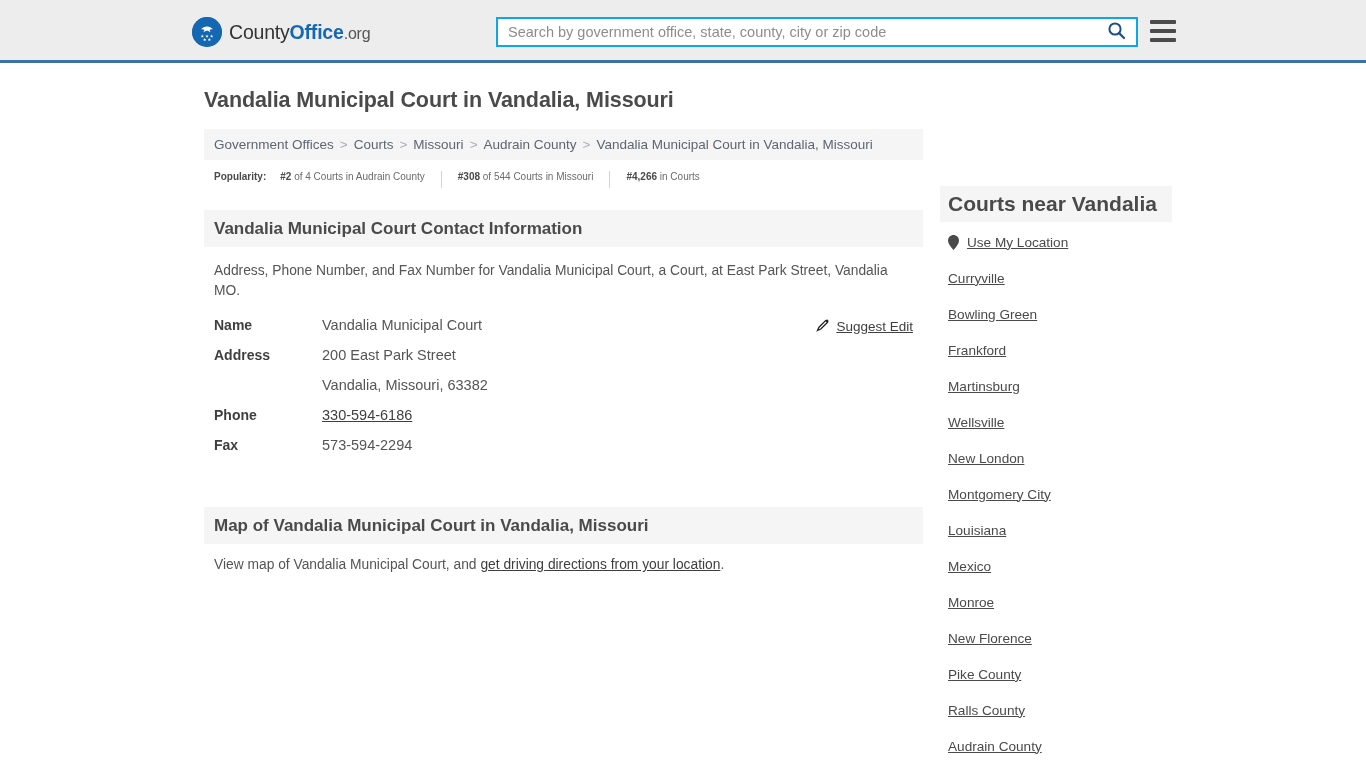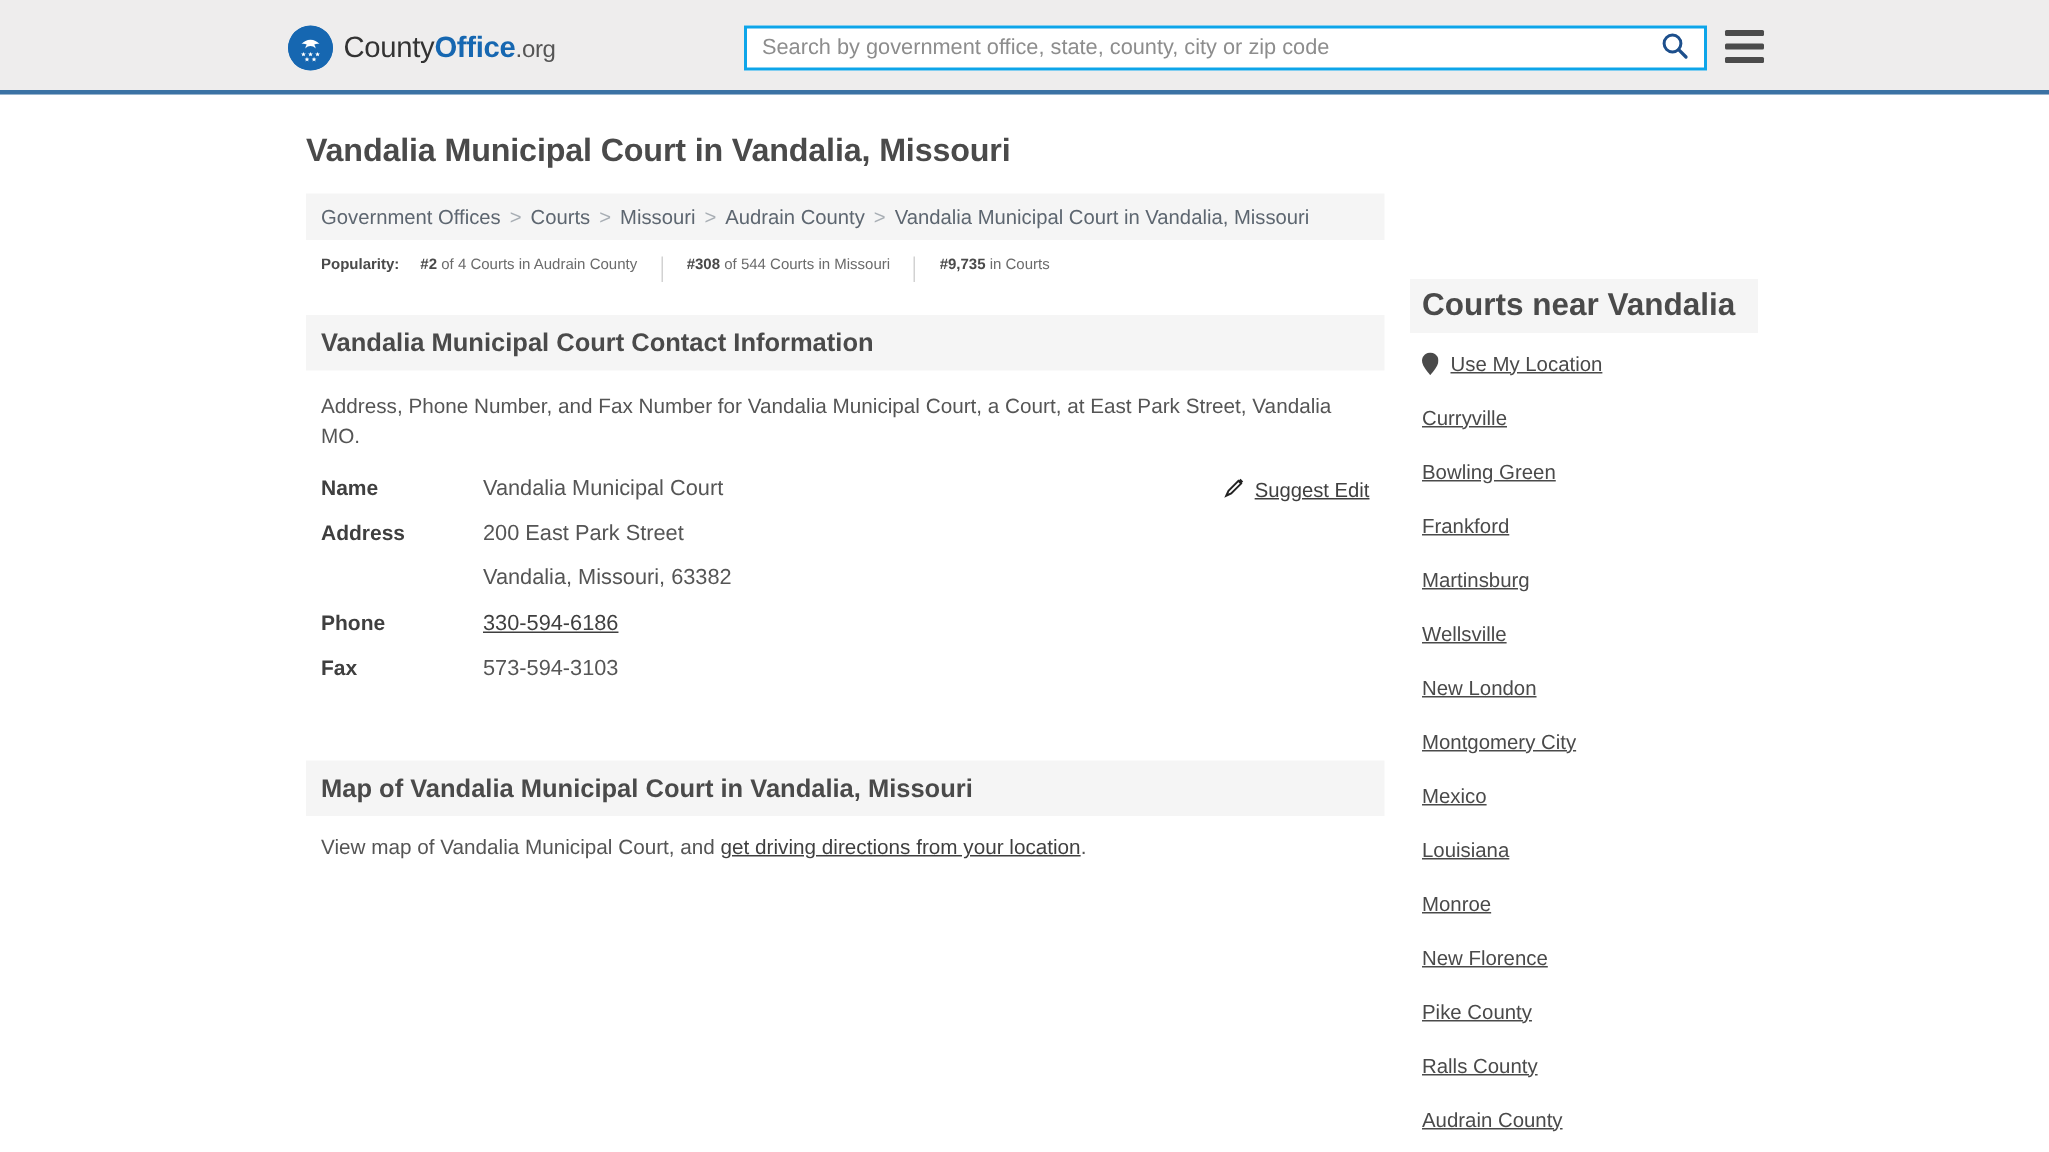--- a/index.html
+++ b/index.html
@@ -335,21 +335,21 @@
         <span class="rank">#2</span>
         <span>of 4 Courts in Audrain County</span>
       </span>
       <span class="pop-divider"></span>
       <span class="pop-item">
         <span class="rank">#308</span>
         <span>of 544 Courts in Missouri</span>
       </span>
       <span class="pop-divider"></span>
       <span class="pop-item">
-        <span class="rank">#9,735</span>
+        <span class="rank">#4,266</span>
         <span>in Courts</span>
       </span>
     </div>
 
     <div class="section-head">Vandalia Municipal Court Contact Information</div>
 
     <div class="section-desc">Address, Phone Number, and Fax Number for Vandalia Municipal Court, a Court, at East Park Street, Vandalia MO.</div>
 
     <div class="contact-block">
       <div class="suggest-edit">
@@ -373,21 +373,21 @@
       <div class="contact-row">
         <span class="contact-label"></span>
         <span class="contact-value">Vandalia, Missouri, 63382</span>
       </div>
       <div class="contact-row">
         <span class="contact-label">Phone</span>
         <span class="contact-value"><a href="#">330-594-6186</a></span>
       </div>
       <div class="contact-row">
         <span class="contact-label">Fax</span>
-        <span class="contact-value">573-594-3103</span>
+        <span class="contact-value">573-594-2294</span>
       </div>
     </div>
 
     <div class="section-head" style="margin-top:40px;">Map of Vandalia Municipal Court in Vandalia, Missouri</div>
 
     <div class="map-desc"><span>View map of Vandalia Municipal Court, and </span><a href="#">get driving directions from your location</a><span>.</span></div>
   </div>
 
   <div class="side-col">
     <div class="side-head">Courts near Vandalia</div>
@@ -415,24 +415,24 @@
       <div class="side-item">
           <a href="#">Wellsville</a>
         </div>
       <div class="side-item">
           <a href="#">New London</a>
         </div>
       <div class="side-item">
           <a href="#">Montgomery City</a>
         </div>
       <div class="side-item">
+          <a href="#">Louisiana</a>
+        </div>
+      <div class="side-item">
           <a href="#">Mexico</a>
-        </div>
-      <div class="side-item">
-          <a href="#">Louisiana</a>
         </div>
       <div class="side-item">
           <a href="#">Monroe</a>
         </div>
       <div class="side-item">
           <a href="#">New Florence</a>
         </div>
       <div class="side-item">
           <a href="#">Pike County</a>
         </div>

